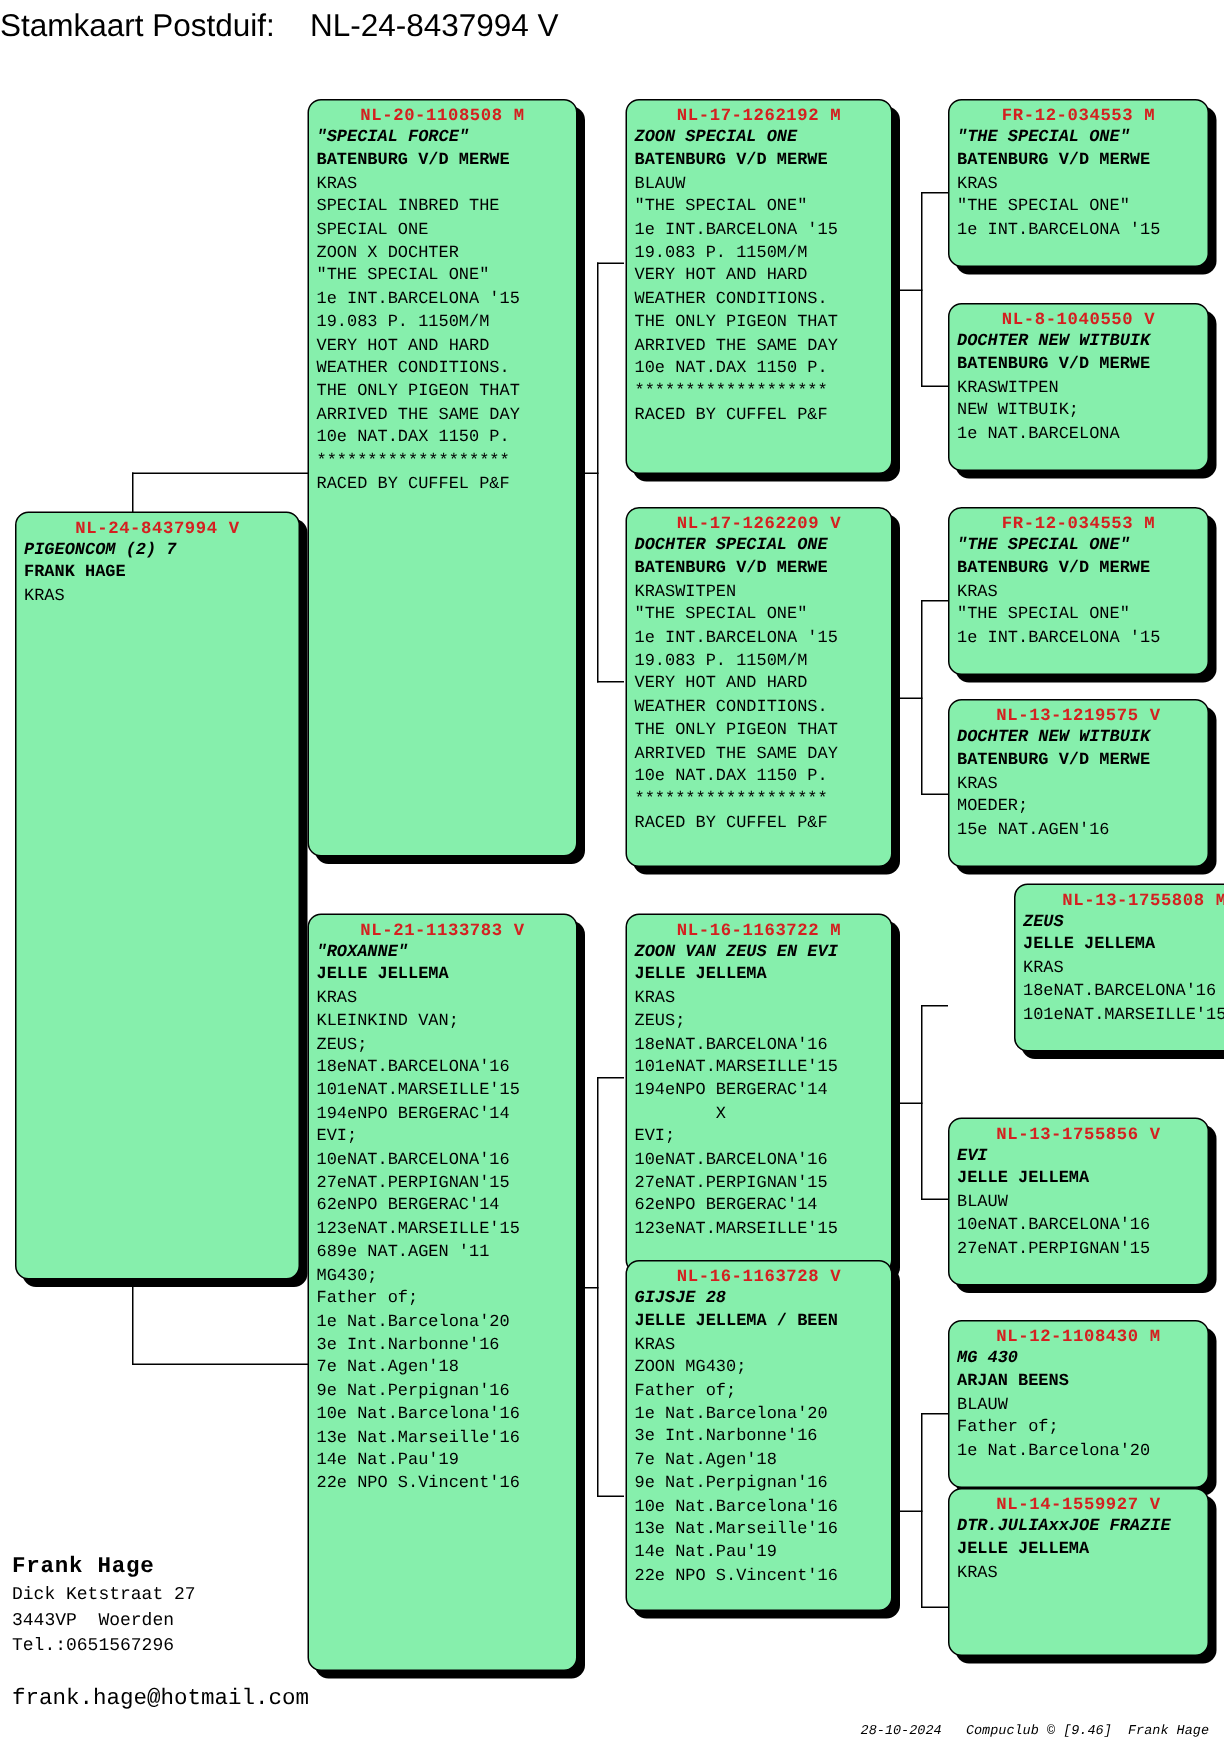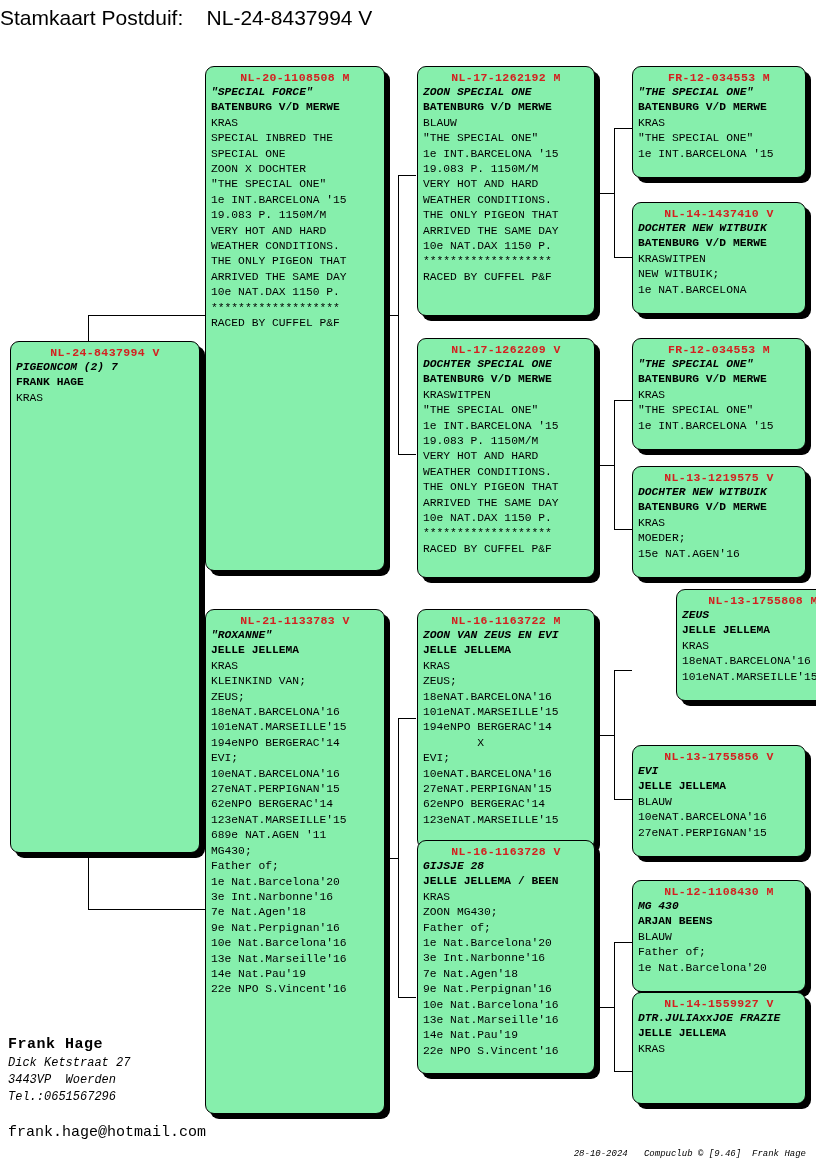--- a/index.html
+++ b/index.html
@@ -94,21 +94,20 @@
     font-weight: bold;
     font-size: 15px;
     letter-spacing: 0.5px;
     line-height: 20px;
     white-space: pre;
   }
   .owner-line {
     font-size: 12px;
     line-height: 17px;
     white-space: pre;
-    font-style: italic;
   }
   #owner-email {
     position: absolute;
     left: 8px;
     top: 1124px;
     font-size: 15px;
     white-space: pre;
   }
   #stamp {
     position: absolute;
@@ -291,21 +290,21 @@
     <div class="card-name">"THE SPECIAL ONE"</div>
     <div class="card-owner">BATENBURG V/D MERWE</div>
     <div class="card-lines">
         <div>KRAS</div>
         <div>"THE SPECIAL ONE"</div>
         <div>1e INT.BARCELONA '15</div>
       </div>
   </div>
 
   <div class="card" style="left:632px; top:202px; width:174px; height:112px;">
-    <div class="card-id">NL-14-1437410 V</div>
+    <div class="card-id">NL-8-1040550 V</div>
     <div class="card-name">DOCHTER NEW WITBUIK</div>
     <div class="card-owner">BATENBURG V/D MERWE</div>
     <div class="card-lines">
         <div>KRASWITPEN</div>
         <div>NEW WITBUIK;</div>
         <div>1e NAT.BARCELONA</div>
       </div>
   </div>
 
   <div class="card" style="left:632px; top:338px; width:174px; height:112px;">

